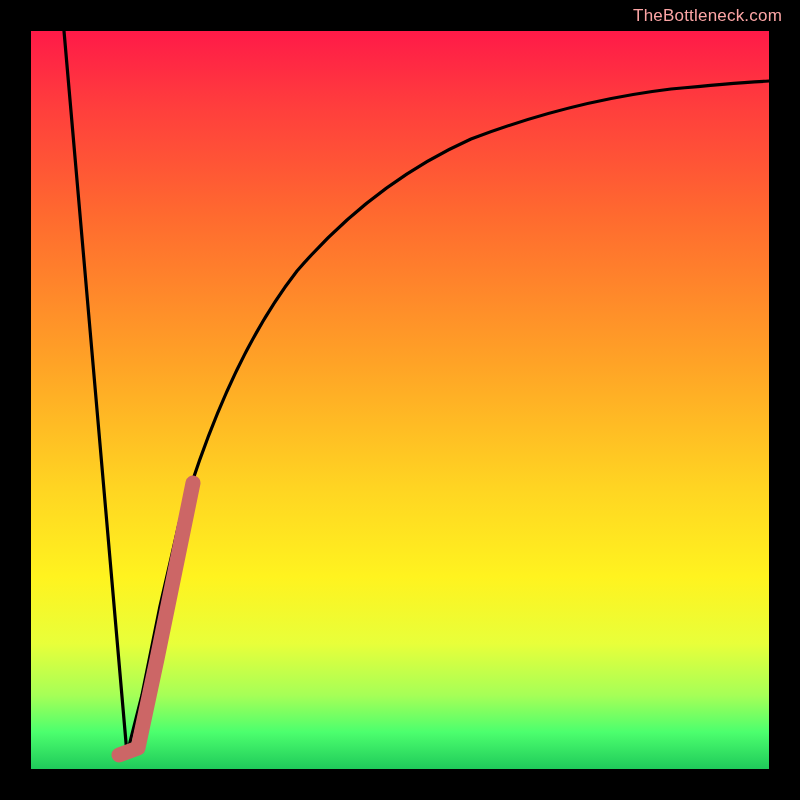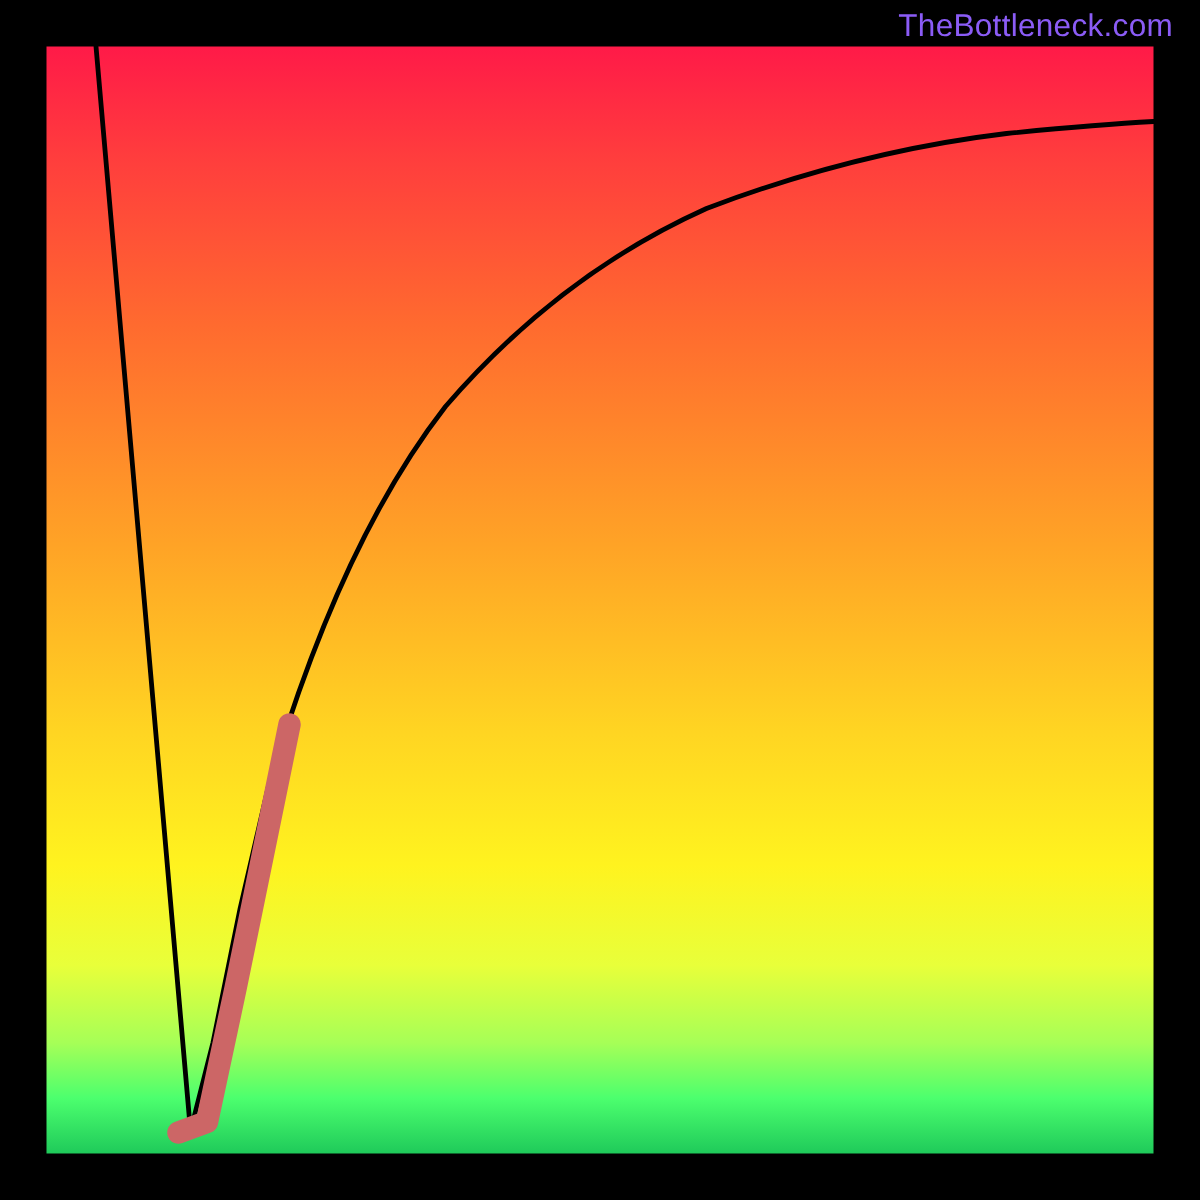--- a/index.html
+++ b/index.html
@@ -43,23 +43,23 @@
     left: 31px;
     top: 31px;
     width: 738px;
     height: 738px;
     overflow: visible;
   }
   .watermark {
     position: absolute;
     top: 6px;
     right: 18px;
-    font-size: 21px;
+    font-size: 17px;
     font-weight: 500;
-    color: #8b5cf6;
+    color: #fca5a5;
     letter-spacing: 0.2px;
     user-select: none;
   }
 </style>
 </head>
 <body>
 
 <div class="frame">
 
   <div class="plot-area"></div>

